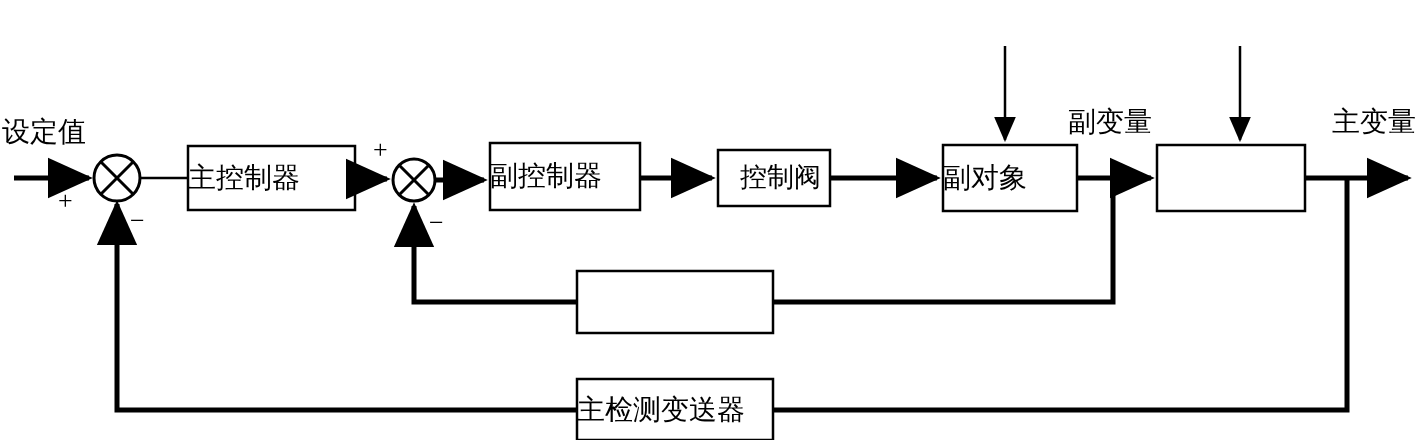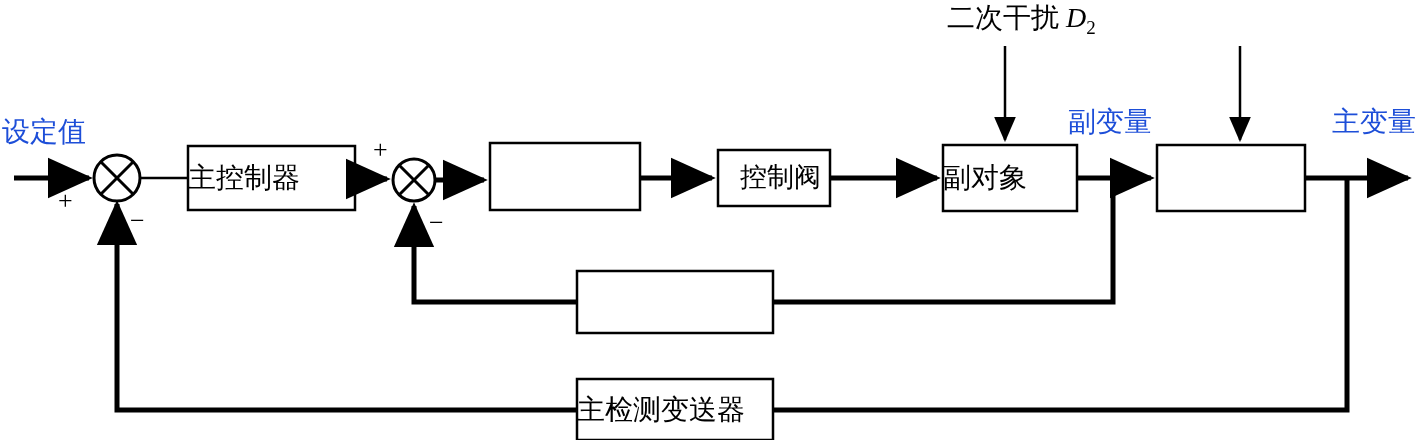--- a/index.html
+++ b/index.html
@@ -58,21 +58,21 @@
   .sign-label {
     position: absolute;
     font-size: 26px;
     color: #000000;
     font-family: "Liberation Serif", "DejaVu Serif", serif;
     line-height: 1;
   }
   .io-label {
     position: absolute;
     font-size: 28px;
-    color: #1d4ed8;
+    color: #000000;
     font-family: "Liberation Serif", "DejaVu Serif", serif;
     white-space: nowrap;
     line-height: 1;
   }
   .dist-label {
     position: absolute;
     font-size: 28px;
     color: #000000;
     font-family: "Liberation Serif", "DejaVu Serif", serif;
     white-space: nowrap;
@@ -145,37 +145,34 @@
 
     <path class="wire wire-thick" d="M 577 302 L 414 302 L 414 206" marker-end="url(#arrowThick)"></path>
 
     <path class="wire wire-thick" d="M 1347 178 L 1347 410 L 773 410"></path>
 
     <path class="wire wire-thick" d="M 577 410 L 117 410 L 117 204" marker-end="url(#arrowThick)"></path>
   </svg>
 
   <div class="blk-label size-28" style="left:188px; top:164px; width:167px;">主控制器</div>
 
+  <div class="blk-label size-28" style="left:490px; top:162px; width:150px;">副控制器</div>
 
   <div class="blk-label size-27" style="left:718px; top:164px; width:112px;margin-left:22px;">控制阀</div>
 
   <div class="blk-label size-28" style="left:943px; top:164px; width:134px;">副对象</div>
 
 
 
   <div class="blk-label size-28" style="left:577px; top:396px; width:196px;">主检测变送器</div>
 
   <div class="sign-label" style="left:58px; top:188px;">+</div>
   <div class="sign-label" style="left:130px; top:208px;">−</div>
   <div class="sign-label" style="left:373px; top:137px;">+</div>
   <div class="sign-label" style="left:429px; top:210px;">−</div>
 
   <div class="io-label" style="left:2px; top:118px;">设定值</div>
   <div class="io-label" style="left:1068px; top:108px;">副变量</div>
   <div class="io-label" style="left:1332px; top:108px;text-align:center;">主变量</div>
 
-  <div class="dist-label" style="left:947px; top:4px;">
-    <span>二次干扰</span>
-    <span class="sym">D</span><span class="sub">2</span>
-  </div>
 
 
 </div>
 
 </body></html>

